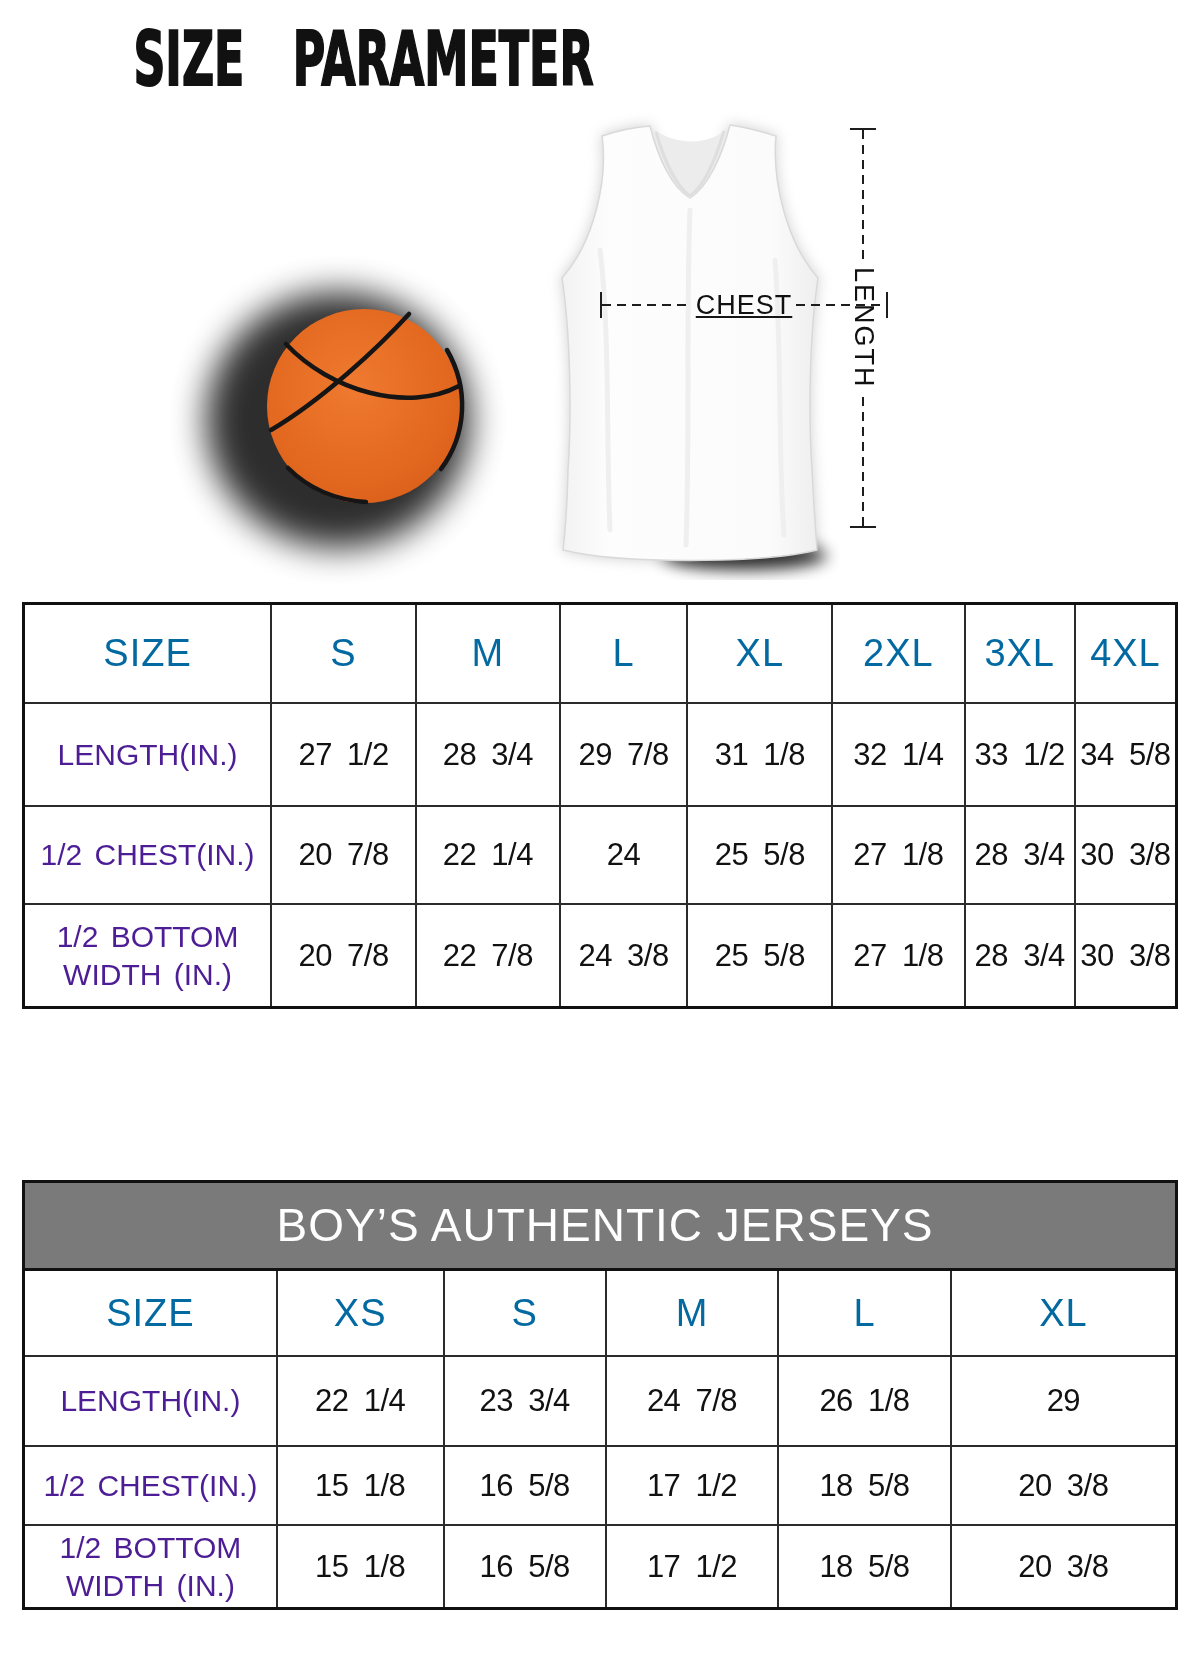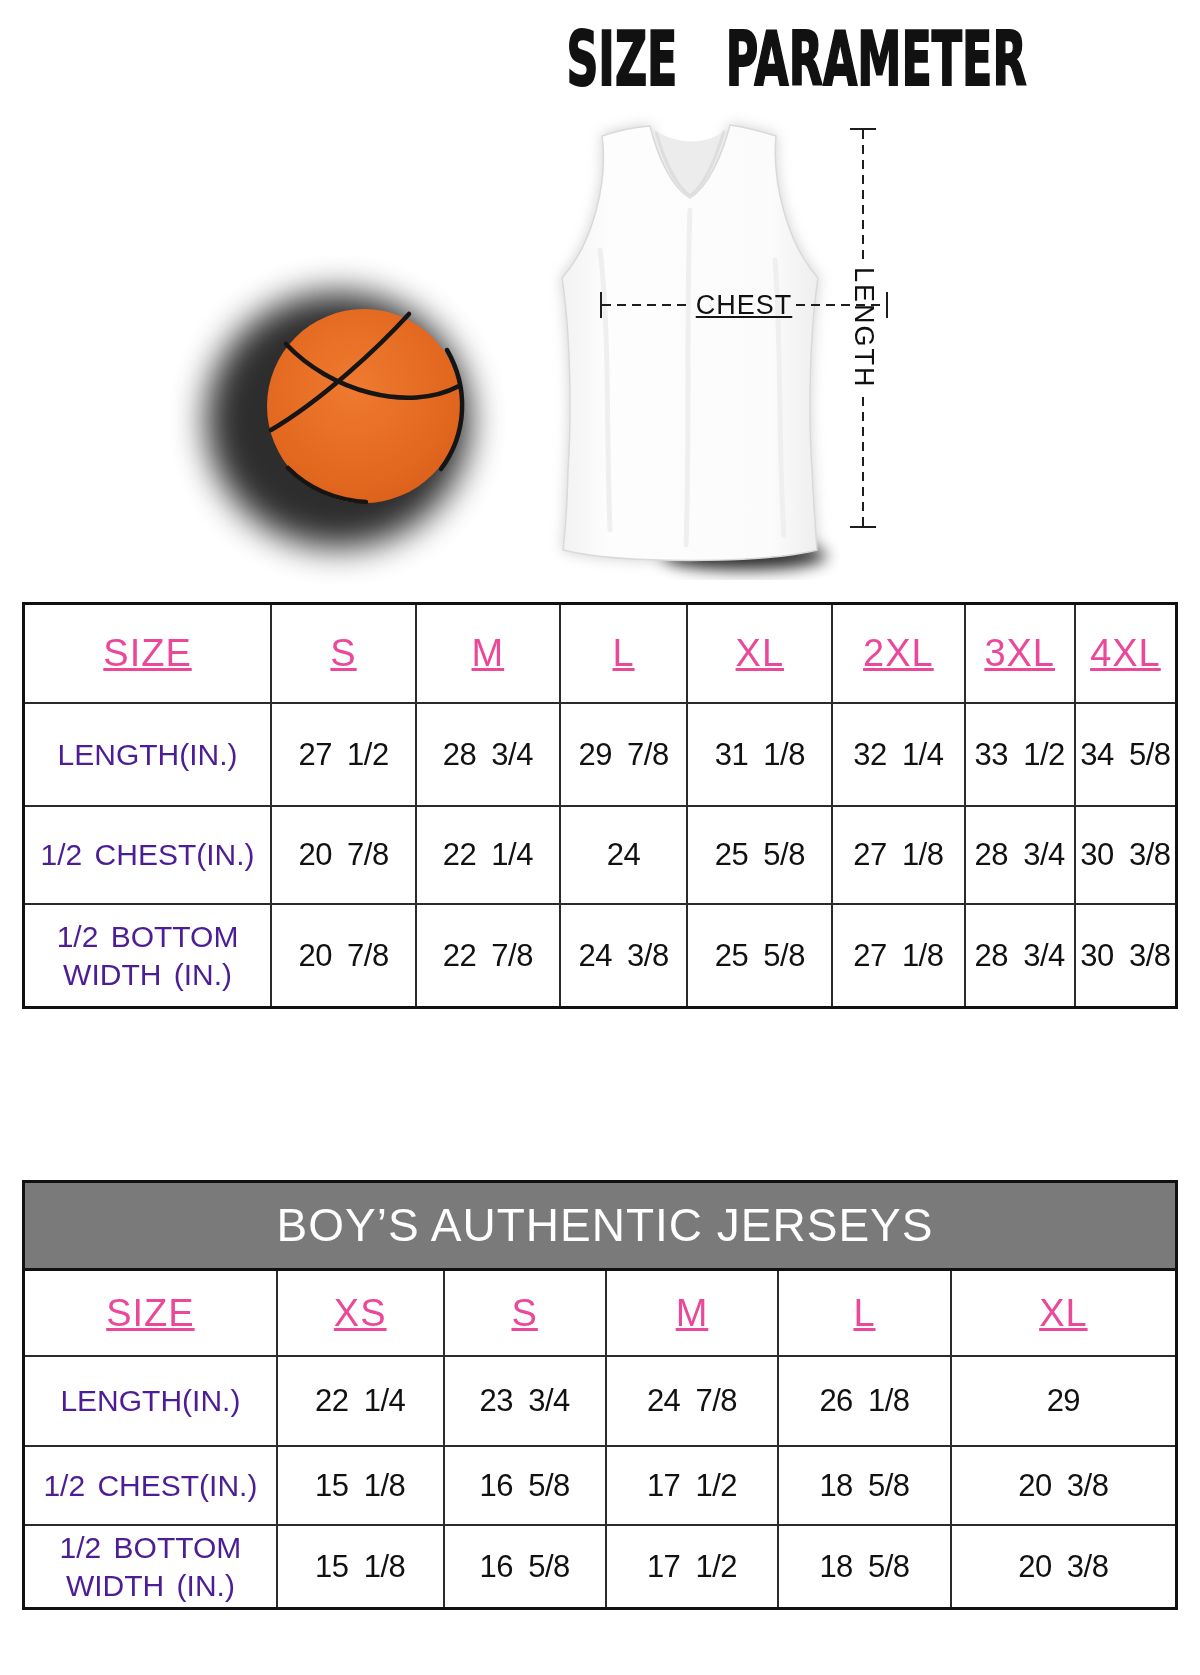--- a/index.html
+++ b/index.html
@@ -2,21 +2,21 @@
 <html><head>
 <meta charset="utf-8">
 <style>
   html,body { margin:0; padding:0; background:#ffffff; }
   .canvas {
     position:relative; width:1200px; height:1675px; overflow:hidden;
     background:#ffffff; font-family:"Liberation Sans", sans-serif; color:#151515;
   }
 
   
-  .page-title { position:absolute; top:22px; left:0; width:100%; text-align:right; }
+  .page-title { position:absolute; top:22px; left:0; width:100%; text-align:left; }
   .page-title .t {
     display:inline-block; position:relative; left:-20px;
     font-family:"DejaVu Sans","Liberation Sans",sans-serif;
     font-weight:700; font-size:74px; line-height:1.0; color:#111;
     letter-spacing:0px; word-spacing:55px;
     transform:scaleX(0.60); transform-origin:center;
     -webkit-text-stroke:2px #111;
     white-space:nowrap;
   }
 
@@ -53,21 +53,21 @@
   #boys-table-wrap .band { height:85px;  line-height:85px;  font-size:46px;padding-left:10px; }
 
   table.size-table { width:100%; border-collapse:collapse; table-layout:fixed; }
   table.size-table td { border:2px solid #2b2b2b; text-align:center;
                         vertical-align:middle; padding:0 2px; }
   table.size-table tr > td:first-child { border-left:none; }
   table.size-table tr > td:last-child  { border-right:none; }
   table.size-table tr:first-child > td { border-top:none; }
   table.size-table tr:last-child  > td { border-bottom:none; }
 
-  .hcell { font-size:38px; letter-spacing:1px; color:#ec4899;text-decoration:underline; }
+  .hcell { font-size:38px; letter-spacing:1px; color:#0369a1; }
   .lcell { font-size:30px; color:#4c1d95; line-height:1.25; word-spacing:4px; }
   .vcell { font-size:31px; color:#111; word-spacing:7px; letter-spacing:-0.5px; }
 
   #mens-table-wrap tr.hrow { height:98px; }
   #mens-table-wrap tr.r1   { height:103px; }
   #mens-table-wrap tr.r2   { height:98px; }
   #mens-table-wrap tr.r3   { height:102px; }
 
   #boys-table-wrap tr.hrow { height:85px; }
   #boys-table-wrap tr.r1   { height:90px; }

